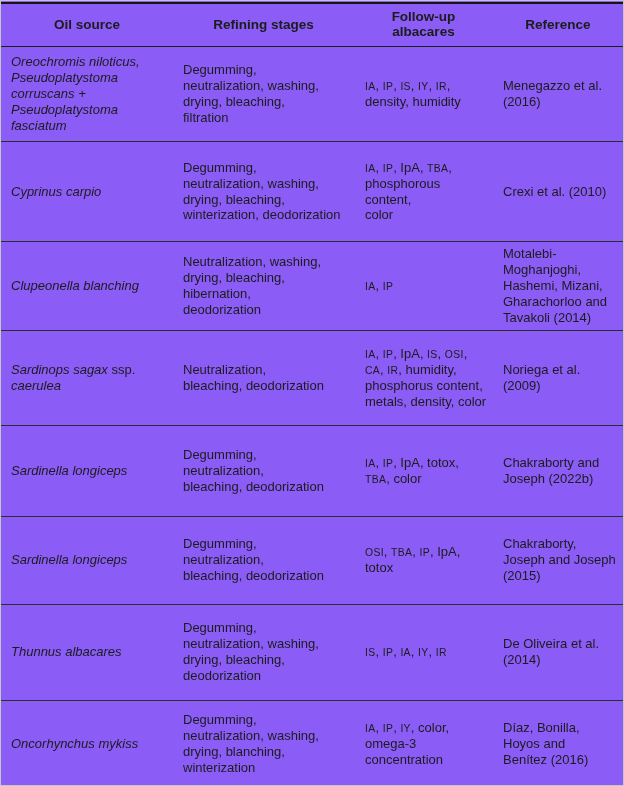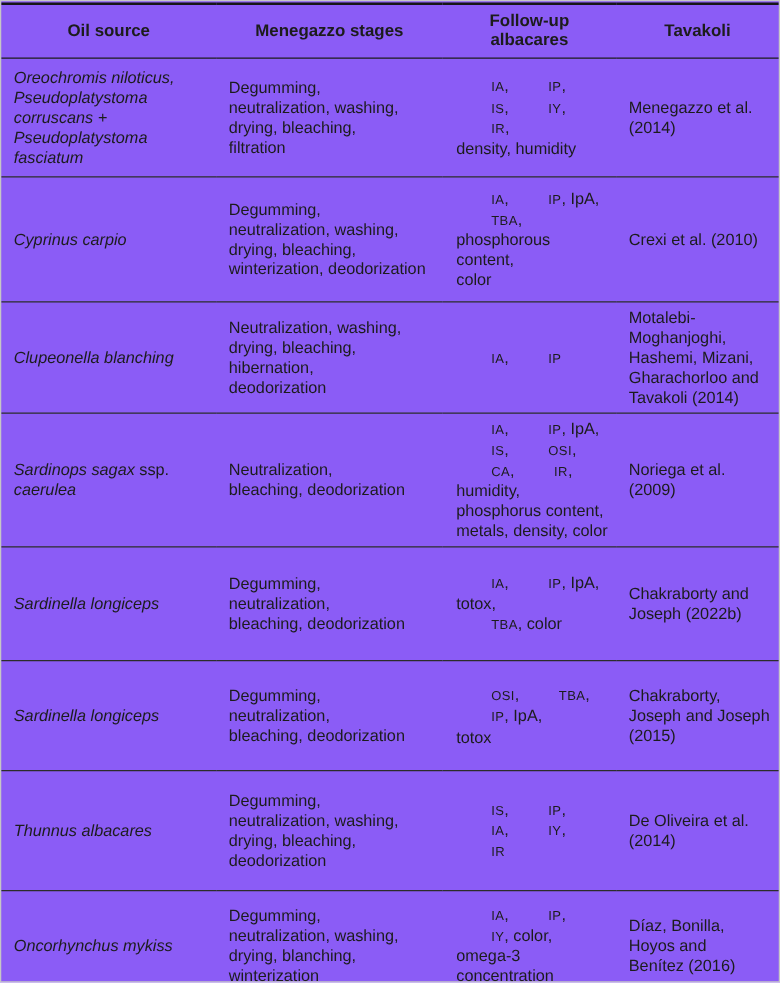--- a/index.html
+++ b/index.html
@@ -59,57 +59,56 @@
   tbody tr:nth-child(5) { height: 91px; }
   tbody tr:nth-child(6) { height: 88px; }
   tbody tr:nth-child(7) { height: 96px; }
   tbody tr:nth-child(8) { height: 88px; }
 
   td.oil { font-style: italic; }
   .rm { font-style: normal; }          
   .sc {                                 
     font-size: 0.8em;
     letter-spacing: 0.03em;
-    margin-left: 28px;
   }
 </style>
 </head>
 <body>
 
 <div class="page">
   <table class="refining-table">
     <colgroup>
       <col class="c1">
         <col class="c2">
         <col class="c3">
         <col class="c4">
     </colgroup>
     <thead>
       <tr>
         <th>Oil source</th>
-        <th>Menegazzo stages</th>
+        <th>Refining stages</th>
         <th>Follow-up
 albacares</th>
-        <th>Tavakoli</th>
+        <th>Reference</th>
       </tr>
     </thead>
     <tbody>
       <tr>
         <td class="oil">Oreochromis niloticus,
 Pseudoplatystoma
 corruscans +
 Pseudoplatystoma fasciatum</td>
         <td>Degumming,
 neutralization, washing,
 drying, bleaching,
 filtration</td>
         <td class="p-col"><span class="sc">IA</span>, <span class="sc">IP</span>, <span class="sc">IS</span>, <span class="sc">IY</span>, <span class="sc">IR</span>,
 density, humidity</td>
         <td>Menegazzo et al.
-(2014)</td>
+(2016)</td>
       </tr>
       <tr>
         <td class="oil">Cyprinus carpio</td>
         <td>Degumming,
 neutralization, washing,
 drying, bleaching,
 winterization, deodorization</td>
         <td class="p-col"><span class="sc">IA</span>, <span class="sc">IP</span>, IpA, <span class="sc">TBA</span>,
 phosphorous content,
 color</td>

